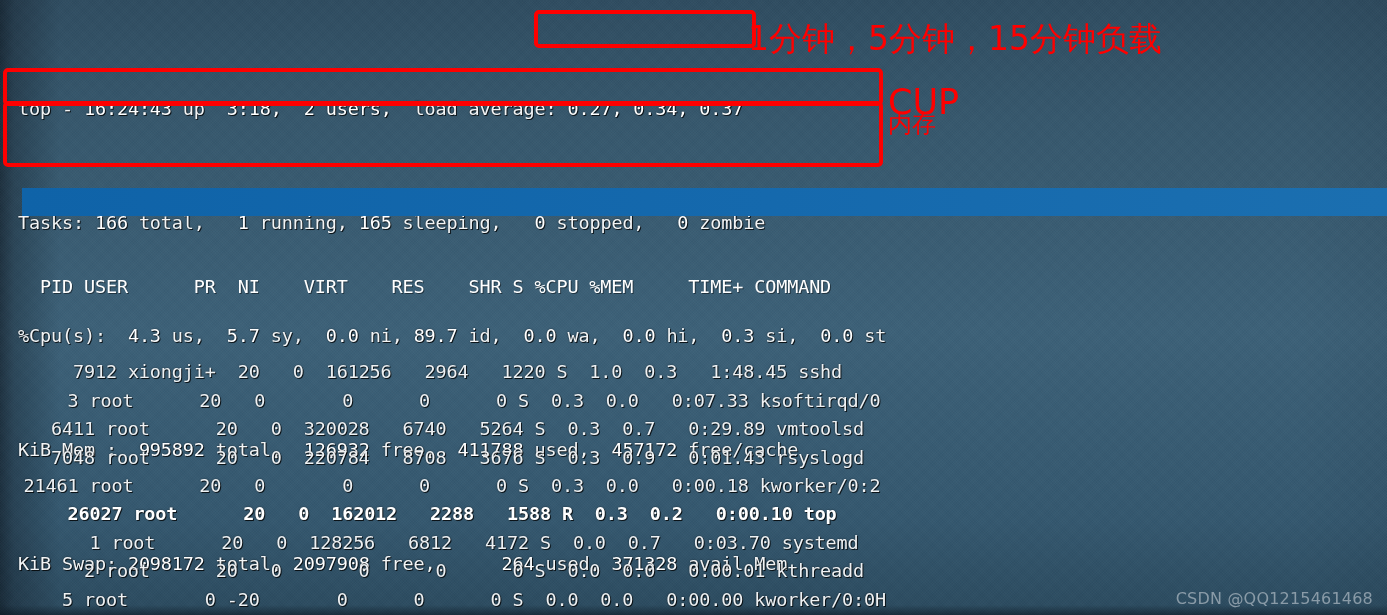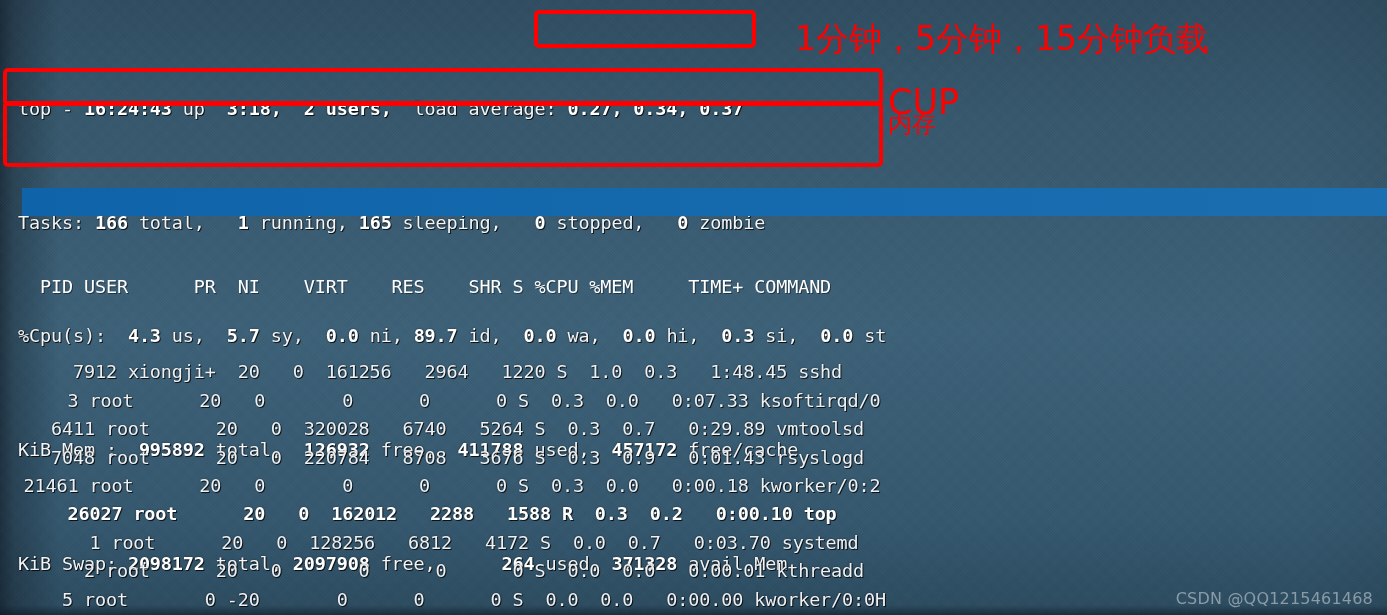--- a/index.html
+++ b/index.html
@@ -47,21 +47,21 @@
     top: 10px;
     z-index: 2;
     font-family: "DejaVu Sans Mono", "Liberation Mono", monospace;
     font-size: 18.5px;
     line-height: 28.4px;
     letter-spacing: -0.15px;
     color: #f2f4f5;
     white-space: pre;
     text-shadow: 1px 1px 0 rgba(0,0,0,0.75), 0 0 2px rgba(0,0,0,0.55);
   }
-  .term .b { font-weight: bold; color: #ffffff; text-align: right; }
+  .term .b { font-weight: normal; color: #ffffff; text-align: right; }
   .row { white-space: pre; height: 28.4px; }
 
   
   #proc {
     position: absolute;
     left: 18px;
     top: 188px;
     z-index: 2;
     font-family: "DejaVu Sans Mono", "Liberation Mono", monospace;
     font-size: 18.5px;
@@ -101,21 +101,21 @@
     pointer-events: none;
   }
   .redtext {
     position: absolute;
     z-index: 4;
     color: #fe0000;
     font-family: "DejaVu Sans", "Liberation Sans", sans-serif;
     white-space: pre;
     line-height: 1;
   }
-  #ann-load  { left: 795px; top: 22px;  font-size: 33px; }
+  #ann-load  { left: 748px; top: 22px;  font-size: 33px; }
   #ann-cpu   { left: 888px; top: 63px;  font-size: 35px; margin-top: 22px; }
   #ann-mem   { left: 888px; top: 112px; font-size: 24px; }
 
   
   #watermark {
     position: absolute;
     right: 14px;
     bottom: 7px;
     z-index: 5;
     color: #9aa9b4;

